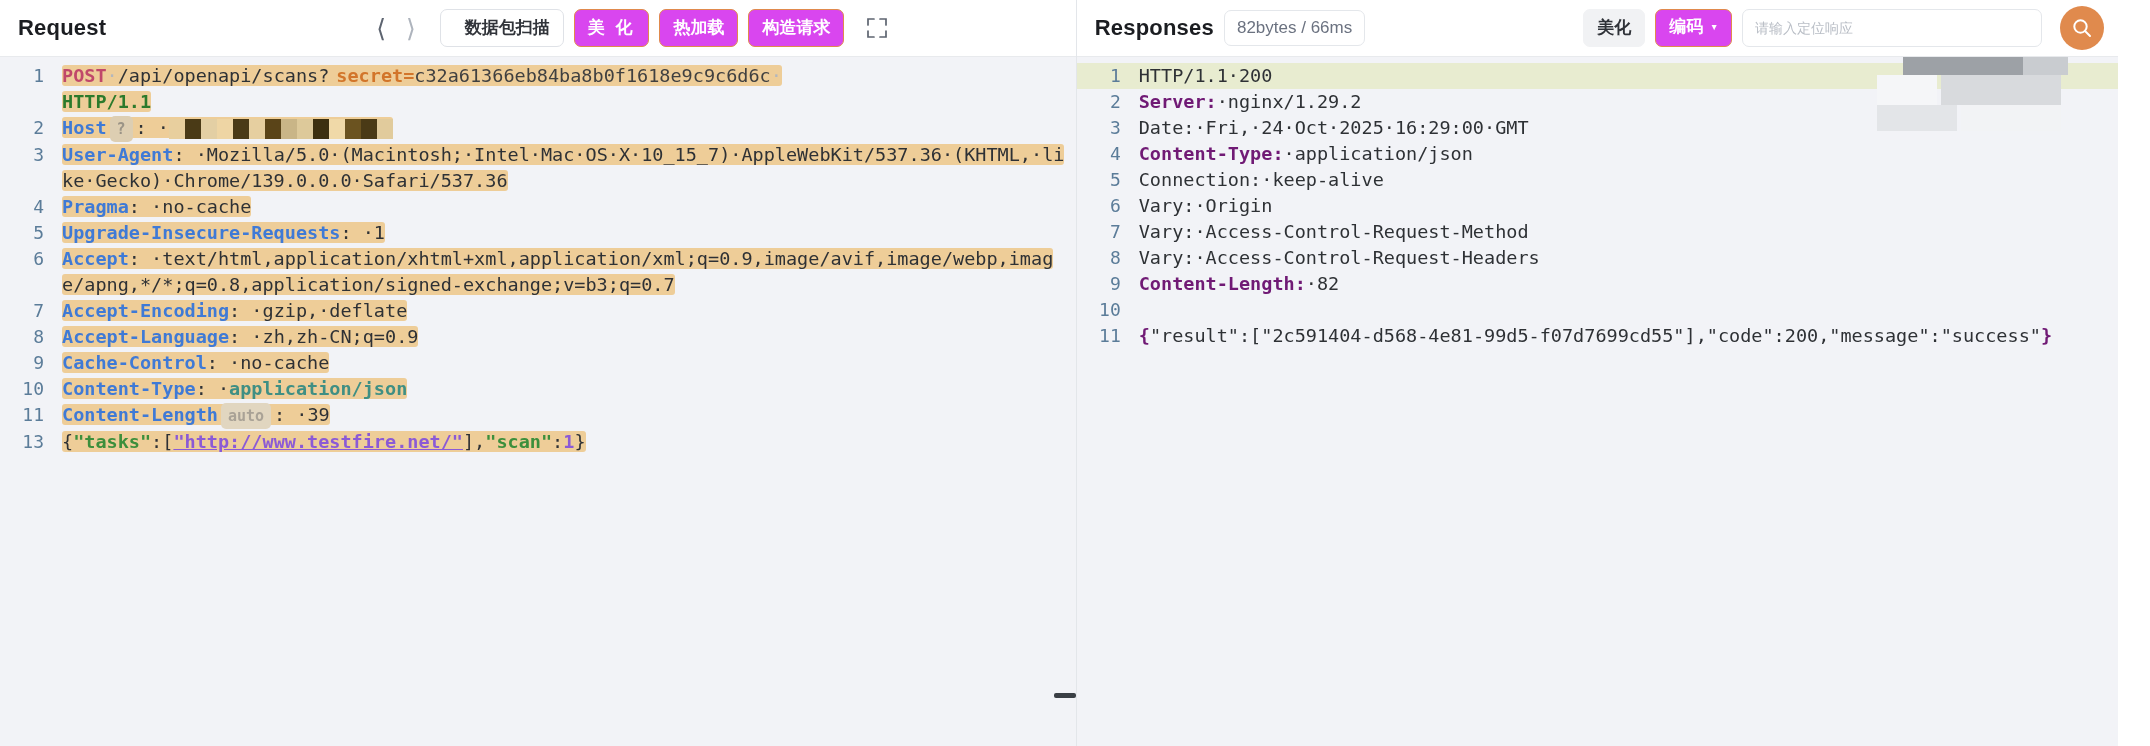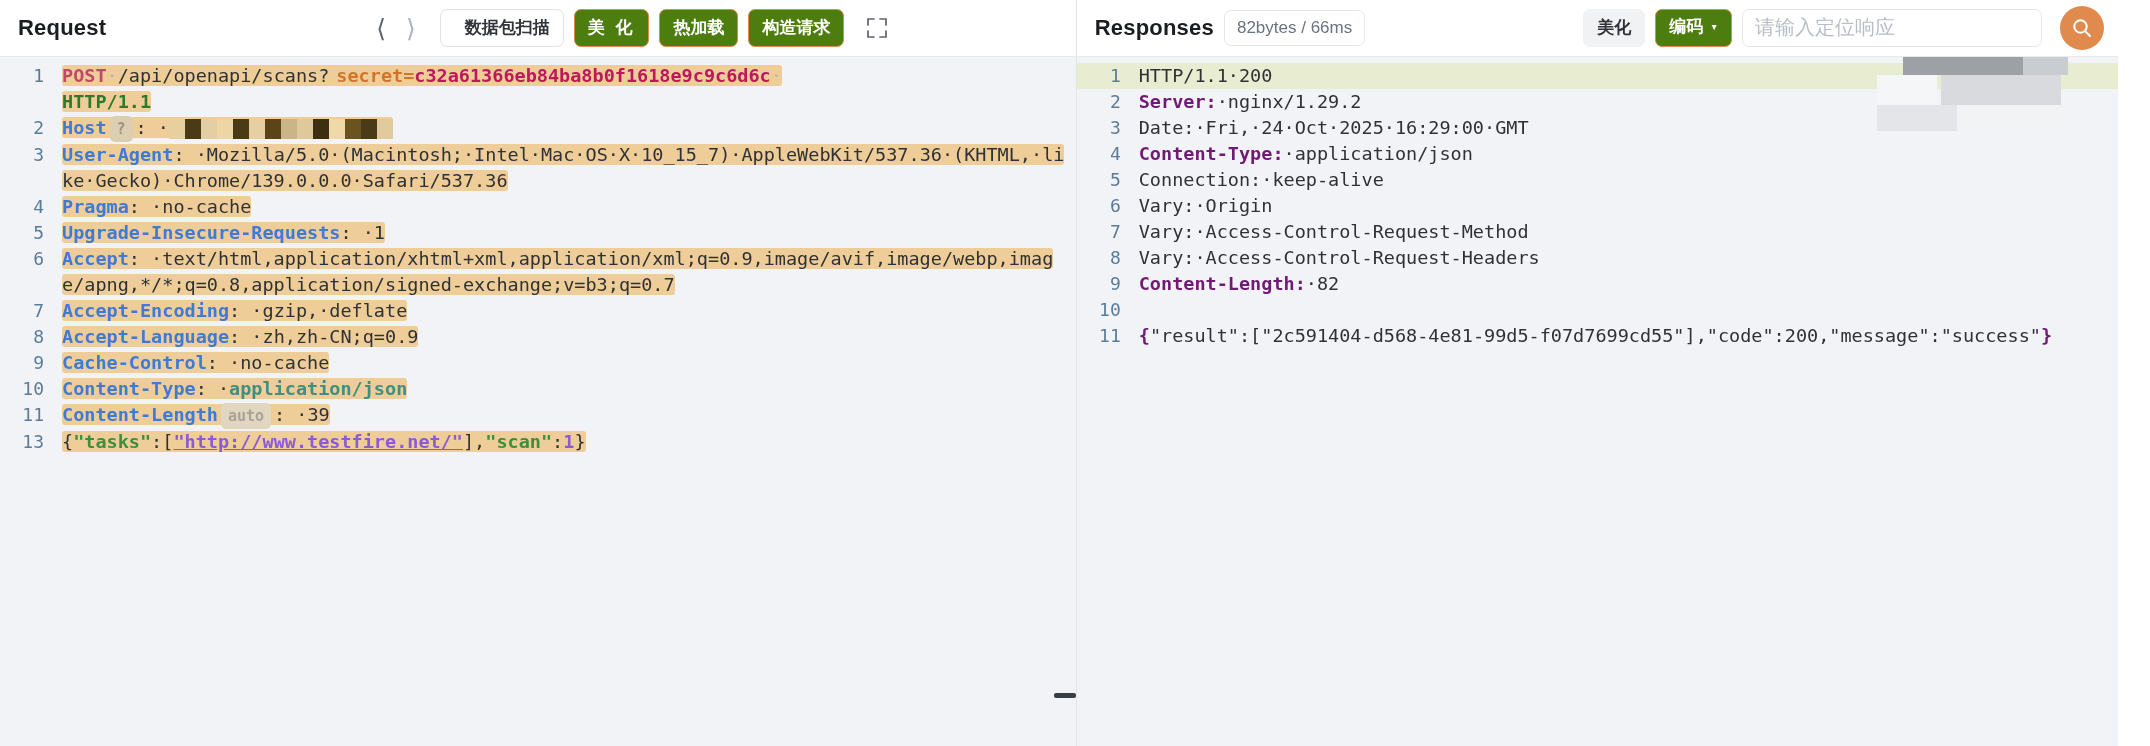--- a/index.html
+++ b/index.html
@@ -38,21 +38,21 @@
   }
   .arrow.dim { color: #aeb4bd; }
 
   .btn {
     font-family: "Liberation Sans", sans-serif;
     font-size: 17px; font-weight: 600;
     border-radius: 7px; padding: 8px 13px;
     white-space: nowrap; cursor: pointer; line-height: 1.15;
   }
   .btn-ghost { background:#fff; color:#31343a; border:1px solid #dfe2e7;padding-left:24px; }
-  .btn-orange { background:#4d7c0f; color:#fff; border:1px solid #e08a4d; }
+  .btn-orange { background:#d946ef; color:#fff; border:1px solid #e08a4d; }
   .btn-grey   { background:#f1f2f4; color:#2f3238; border:1px solid #f1f2f4; }
   .btn-sp { letter-spacing: 3px; }
 
   .expand-ico { margin-left: 10px; width: 26px; height: 26px; position: relative; cursor: pointer; }
   .expand-ico svg { display:block; }
 
   .meta-chip {
     font-family: "Liberation Sans", sans-serif;
     font-size: 17px; color:#6b7280;
     border:1px solid #e4e7eb; border-radius:7px;
@@ -63,22 +63,22 @@
   .dd { display:flex; align-items:center; gap:7px;font-family:Liberation Mono, monospace; }
   .dd .chev { font-size: 13px; }
 
   .search-box {
     width: 300px; height: 38px;
     border:1px solid #e4e7eb; border-radius:7px;
     background:#fff; display:flex; align-items:center; padding: 0 12px;
   }
   .search-box input {
     border: none; outline: none; width: 100%;
-    font-family: Liberation Mono, monospace;
-    font-size: 20px; color:#2b2e33; background: transparent;
+    font-family: Liberation Sans, sans-serif;
+    font-size: 14px; color:#2b2e33; background: transparent;
   }
   .search-box input::placeholder { color:#b9bec6; }
 
   .round-btn {
     width: 44px; height: 44px; border-radius: 50%;
     background:#e08a4d; display:flex; align-items:center; justify-content:center;
     cursor:pointer; flex: 0 0 auto; margin-left: 8px;
   }
   .round-btn svg { display:block; }
 
@@ -103,21 +103,21 @@
     font-family: "DejaVu Sans Mono", monospace;
     color:#2e3135; white-space: pre-wrap; word-break: break-all;
     padding-right: 10px; flex: 1 1 auto;
   }
   
   .panel-left .lc > .hl { background:#eecd98; border-radius:3px; box-decoration-break: clone; -webkit-box-decoration-break: clone; }
 
   .k-method  { color:#c0486a; font-weight:700; }
   .k-green   { color:#2c7a2c; font-weight:700; }
   .k-param   { color:#d2752a; font-weight:700;margin-left:7px; }
-  .k-value   { color:#be185d; font-weight:700; }
+  .k-value   { color:#404040; font-weight:400; }
   .k-hdrname { color:#3f7ad6; font-weight:700; }
   .k-teal    { color:#3f8f84; font-weight:700; }
   .k-jkey    { color:#3c8f3c; font-weight:700; }
   .k-url     { color:#8b5ad6; font-weight:700; text-decoration: underline; }
   .k-num     { color:#8b5ad6; font-weight:700; }
   .k-blue    { color:#701a75; font-weight:700;margin-top:11px; }
   .dot { color:#b3b7bd; }
 
   .badge {
     display:inline-block; background:#ddceb2; color:#9a9386;

